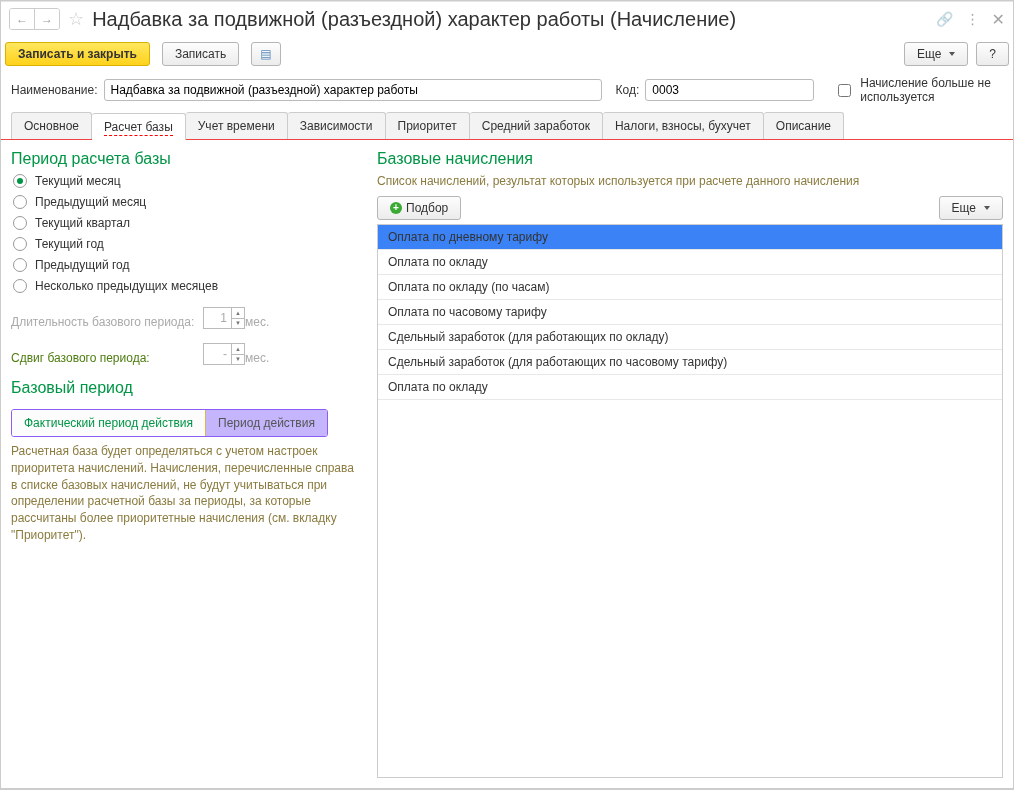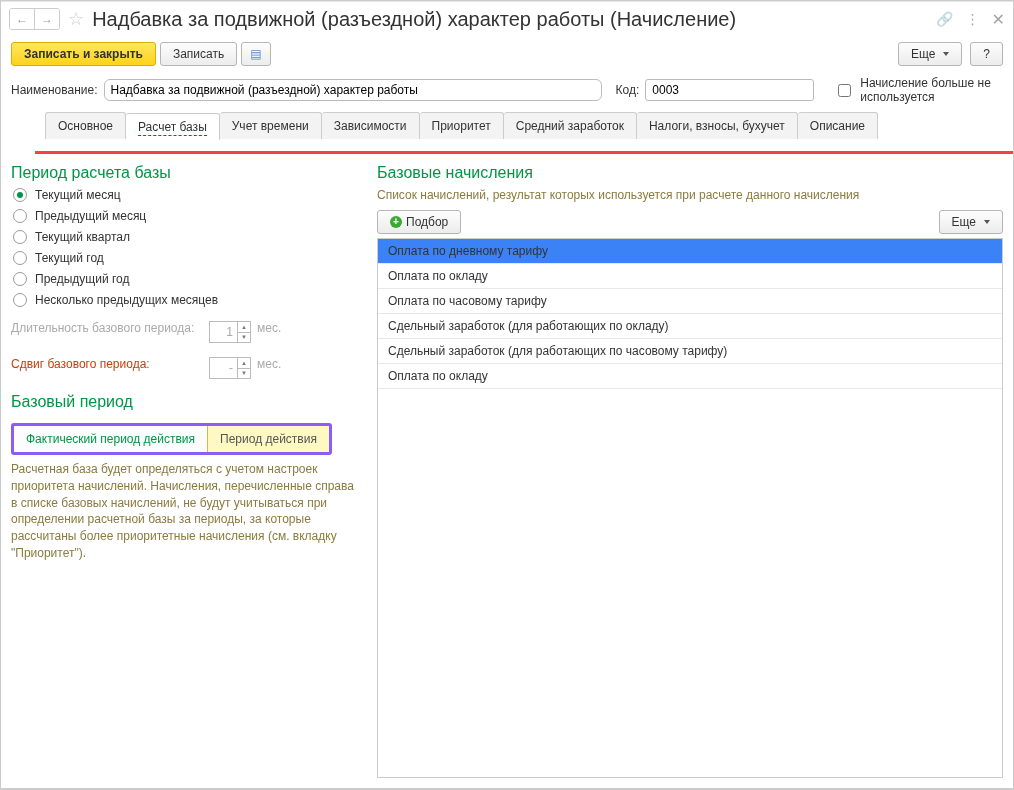--- a/index.html
+++ b/index.html
@@ -7,60 +7,60 @@
   .titlebar{display:flex;align-items:center;height:34px;padding:0 8px;border-top:1px solid #e5e5e5;}
   .nav-btns{display:flex;border:1px solid #ccc;border-radius:3px;overflow:hidden;}
   .nav-btn{width:24px;height:20px;display:flex;align-items:center;justify-content:center;background:#fff;cursor:pointer;color:#999;}
   .nav-btn + .nav-btn{border-left:1px solid #ccc;}
   .star{margin:0 8px;font-size:18px;opacity:.25;cursor:pointer;}
   .title-text{font-size:20px;flex:0 0 auto;color:#333;}
   .title-right{margin-left:auto;display:flex;align-items:center;gap:12px;}
   .title-icon{opacity:.45;cursor:pointer;font-size:14px;}
   .close-x{font-size:16px;}
 
-  .cmdbar{display:flex;align-items:flex-start;padding:6px 10px;gap:4px;}
+  .cmdbar{display:flex;align-items:flex-start;padding:6px 4px;gap:12px;}
   .btn{border:1px solid #b5b5b5;border-radius:3px;background:linear-gradient(#fdfdfd,#ececec);padding:4px 12px;font-size:12px;cursor:pointer;display:inline-flex;align-items:center;gap:4px;height:24px;box-sizing:border-box;}
   .btn-yellow{background:linear-gradient(#ffe75f,#ffd21c);border-color:#d7b200;font-weight:bold;color:#333;}
   .btn-icon{padding:4px 8px;}
   .cmdbar-right{margin-left:auto;display:flex;gap:8px;}
   .btn-dd::after{content:"";display:inline-block;margin-left:4px;border-left:3px solid transparent;border-right:3px solid transparent;border-top:4px solid #555;}
 
   .formrow{display:flex;align-items:center;padding:4px 10px;gap:6px;}
   .label{white-space:nowrap;}
   .input{border:1px solid #bbb;border-radius:3px;height:22px;padding:2px 6px;font-size:12px;box-sizing:border-box;background:#fff;}
-  .input-name{flex:0 0 498px;border-radius:6px;}
+  .input-name{flex:0 0 498px;}
   .input-code{flex:0 0 70px;}
   .chk{display:flex;align-items:center;gap:6px;margin-left:14px;}
 
-  .tabs{display:flex;border-bottom:3px solid #ef4444;padding:0 0 12px 10px;margin-top:4px;margin-left:34px;}
+  .tabs{display:flex;border-bottom:1px solid #ef4444;padding:0 0 0 10px;margin-top:4px;}
   .tab{padding:6px 12px;border:1px solid transparent;border-bottom:none;background:#f3f3f3;border-color:#ccc;border-top-left-radius:3px;border-top-right-radius:3px;margin-right:0px;cursor:pointer;color:#333;font-size:12px;}
   .tab + .tab{border-left:none;}
   .tab.active{background:#fff;position:relative;top:1px;}
   .tab.active .uline{border-bottom:1px dashed red;padding-bottom:1px;}
 
   .content{display:flex;flex:1;min-height:0;padding:10px;gap:14px;border-bottom:1px solid #ccc;}
   .left-col{width:352px;display:flex;flex-direction:column;}
   .right-col{flex:1;display:flex;flex-direction:column;min-width:0;}
   .groupTitle{color:#009646;font-size:16px;margin-bottom:6px;}
   .radio-list{display:flex;flex-direction:column;gap:7px;padding-left:2px;}
   .radio-item{display:flex;align-items:center;gap:8px;cursor:pointer;}
   .radio-dot{width:12px;height:12px;border:1px solid #999;border-radius:50%;display:flex;align-items:center;justify-content:center;}
   .radio-dot.sel::after{content:"";width:6px;height:6px;border-radius:50%;background:#009646;}
 
-  .dur-row{display:flex;align-items:flex-start;gap:6px;margin-top:14px;color:#999;}
+  .dur-row{display:flex;align-items:flex-end;margin-top:14px;color:#999;}
   .spin{display:flex;align-items:center;}
   .spin input{width:28px;text-align:right;border:1px solid #bbb;border-right:none;height:22px;box-sizing:border-box;padding:0 4px;background:#fff;font-size:12px;}
   .spin .updown{display:flex;flex-direction:column;border:1px solid #bbb;width:14px;height:22px;box-sizing:border-box;}
   .spin .up,.spin .dn{flex:1;display:flex;align-items:center;justify-content:center;font-size:6px;color:#777;cursor:pointer;}
   .spin .up{border-bottom:1px solid #bbb;}
   .disabled .spin input{color:#aaa;}
   .disabled{color:#aaa;}
 
-  .seg{display:flex;border:3px solid #8b5cf6;border-radius:3px;overflow:hidden;margin-top:6px;width:fit-content;}
-  .seg .seg-btn{padding:6px 12px;cursor:pointer;background:#fef9c3;color:#555;font-size:12px;}
+  .seg{display:flex;border:1px solid #8b5cf6;border-radius:3px;overflow:hidden;margin-top:6px;width:fit-content;}
+  .seg .seg-btn{padding:6px 12px;cursor:pointer;background:#c4b5fd;color:#555;font-size:12px;}
   .seg .seg-btn.on{color:#009646;background:#fcfcfc;font-weight:normal;}
   .seg .seg-btn + .seg-btn{border-left:1px solid #d8b844;}
   .seg-help{color:#8a7b3f;font-size:12px;line-height:1.4;margin-top:6px;}
 
   .right-desc{color:#8a7b3f;font-size:12px;margin-bottom:8px;}
   .right-toolbar{display:flex;align-items:center;gap:8px;margin-bottom:4px;}
   .circle-plus{width:12px;height:12px;border-radius:50%;background:#3aaa35;color:#fff;display:inline-flex;align-items:center;justify-content:center;font-size:10px;font-weight:bold;line-height:1;}
   .list{border:1px solid #ccc;flex:1;background:#fff;overflow:auto;}
   .row{padding:5px 10px;border-bottom:1px solid #e8e8e8;font-size:12px;}
   .row.sel{background:#3b82f6;}
@@ -153,21 +153,21 @@
         <div class="spin">
           <input value="1" style="">
           <div class="updown">
               <div class="up">▲</div>
               <div class="dn">▼</div>
             </div>
         </div>
         <span>мес.</span>
       </div>
       <div class="dur-row disabled">
-        <span class="label" style="width:192px;color:#c2410c">Сдвиг базового периода:</span>
+        <span class="label" style="width:192px;color:#4d7c0f">Сдвиг базового периода:</span>
         <div class="spin">
           <input value="-" style="">
           <div class="updown">
               <div class="up">▲</div>
               <div class="dn">▼</div>
             </div>
         </div>
         <span>мес.</span>
       </div>
 
@@ -186,20 +186,21 @@
         <div class="btn">
           <span class="circle-plus">+</span>
           <span>Подбор</span>
         </div>
         <div style="flex:1"></div>
         <div class="btn btn-dd">Еще</div>
       </div>
       <div class="list">
         <div class="row sel">Оплата по дневному тарифу</div>
         <div class="row">Оплата по окладу</div>
+        <div class="row">Оплата по окладу (по часам)</div>
         <div class="row">Оплата по часовому тарифу</div>
         <div class="row">Сдельный заработок (для работающих по окладу)</div>
         <div class="row">Сдельный заработок (для работающих по часовому тарифу)</div>
         <div class="row">Оплата по окладу</div>
       </div>
     </div>
   </div>
 
 </div>
 

